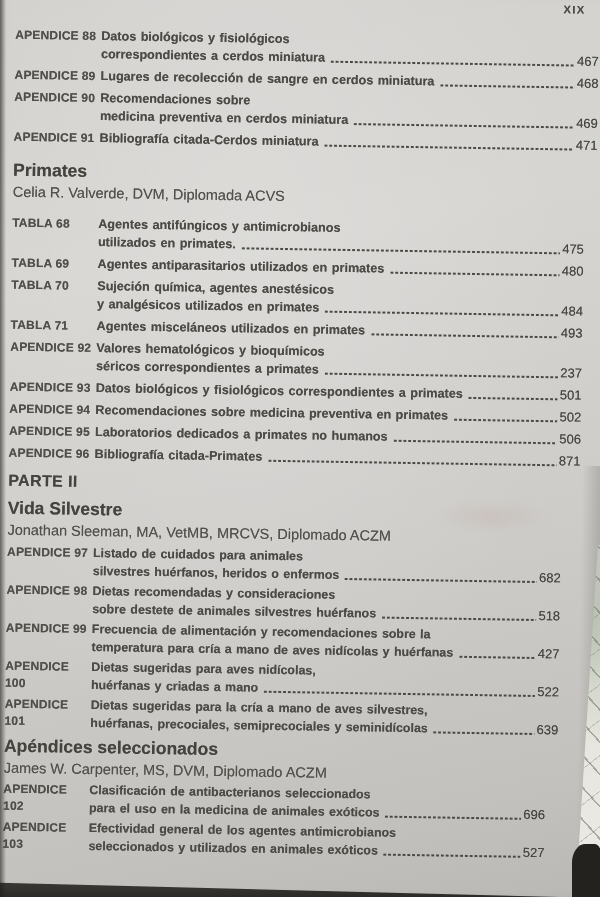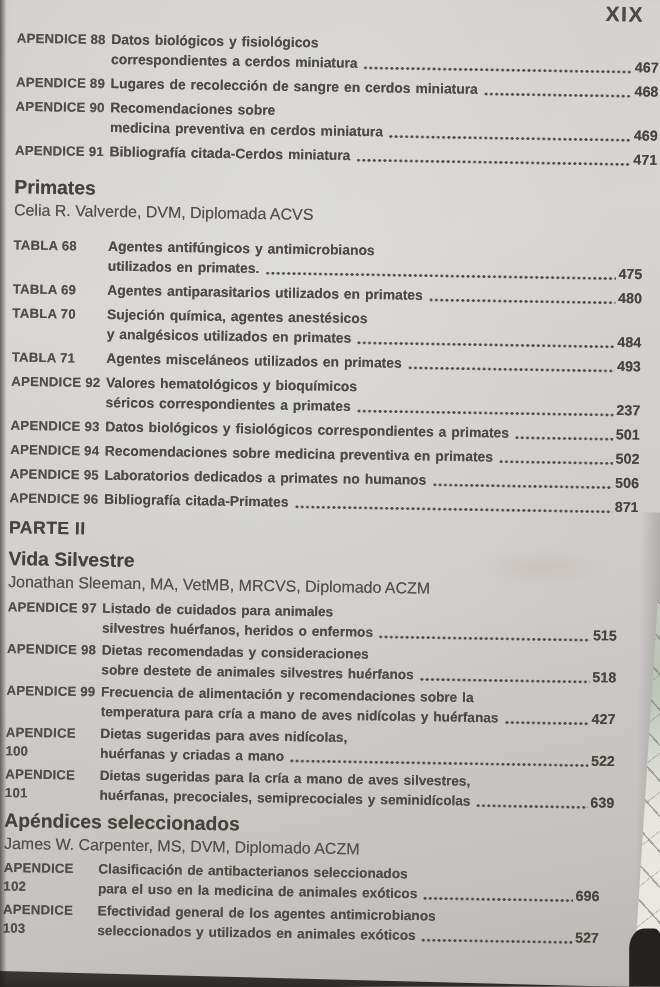--- a/index.html
+++ b/index.html
@@ -26,21 +26,21 @@
     background:linear-gradient(90deg,rgba(0,0,0,0),rgba(62,60,56,0.30));
   }
   .ghost-smudge{
     position:absolute;left:448px;top:506px;width:120px;height:34px;
     background:radial-gradient(ellipse,rgba(175,120,105,0.13),rgba(175,120,105,0) 70%);
     filter:blur(2px);
   }
 
   .folio{
     position:absolute;top:9px;right:30px;
-    font-size:19px;font-weight:bold;letter-spacing:1.5px;color:#4c4a46;
+    font-size:11px;font-weight:bold;letter-spacing:1.5px;color:#4c4a46;
     text-shadow:0 0 0.6px rgba(76,74,70,0.7);
   }
 
   
   .toc{
     position:absolute;inset:0;padding:40px 14px 0 24px;color:#4c4a45;
     text-shadow:0 0 0.6px rgba(76,74,69,0.65);
   }
   section.entries{display:block;}
   .sec-0{padding-right:2px;}
@@ -56,21 +56,21 @@
   .lines{flex:1;min-width:0;}
   .line{line-height:18px;font-size:12.6px;font-weight:bold;word-spacing:1px;}
   .line.last{display:flex;align-items:baseline;}
   .t{white-space:nowrap;}
   .leader{
     flex:1 1 auto;min-width:12px;align-self:stretch;margin:0 2px 0 5px;
     background-image:radial-gradient(circle,#4a4843 1.15px,rgba(0,0,0,0) 1.5px);
     background-size:4.8px 4px;background-repeat:repeat-x;
     background-position:left calc(100% - 3px);
   }
-  .pg{flex:none;font-size:13px;font-weight:bold;color:#46443f;}
+  .pg{flex:none;font-size:13px;font-weight:normal;color:#46443f;}
 
   
   .head{margin:10px 0;}
   .head-title{font-size:17.5px;font-weight:bold;line-height:24px;color:#45433e;}
   .head-author{font-size:14.5px;font-weight:400;line-height:20px;color:#52504b;}
   .sec-1{margin:12px 0 12px;}
   .sec-4{margin:2px 0 4px;}
   .sec-6{margin:1px 0 3px;}
   .part-title{
     font-size:16px;font-weight:bold;letter-spacing:0.4px;line-height:22px;
@@ -263,21 +263,21 @@
     <div class="head-author">Jonathan Sleeman, MA, VetMB, MRCVS, Diplomado ACZM</div>
   </div>
         <section class="entries sec-5">
           <div class="entry">
     <div class="label">APENDICE 97</div>
     <div class="lines">
               <div class="line"><span class="t">Listado de cuidados para animales</span></div>
               <div class="line last">
     <span class="t">silvestres huérfanos, heridos o enfermos </span>
     <span class="leader"></span>
-    <span class="pg">515</span>
+    <span class="pg">682</span>
   </div>
             </div>
   </div>
           <div class="entry">
     <div class="label">APENDICE 98</div>
     <div class="lines">
               <div class="line"><span class="t">Dietas recomendadas y consideraciones</span></div>
               <div class="line last">
     <span class="t">sobre destete de animales silvestres huérfanos </span>
     <span class="leader"></span>

